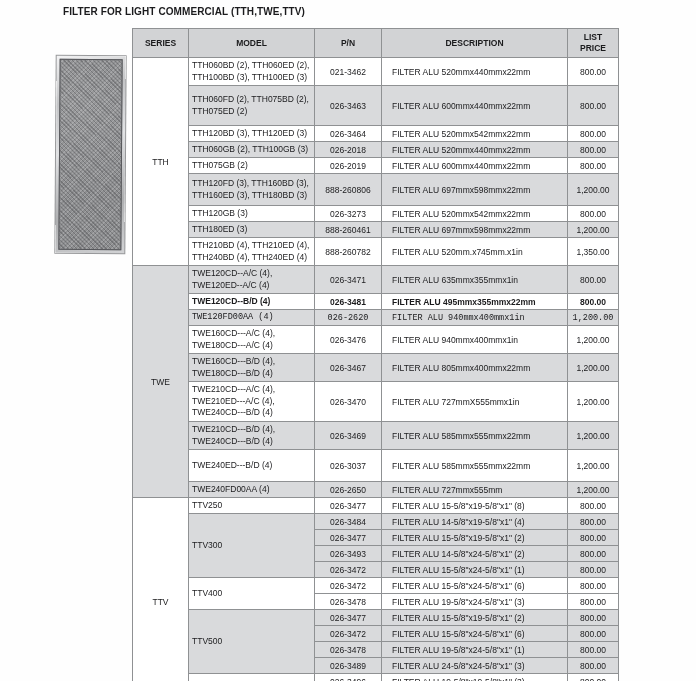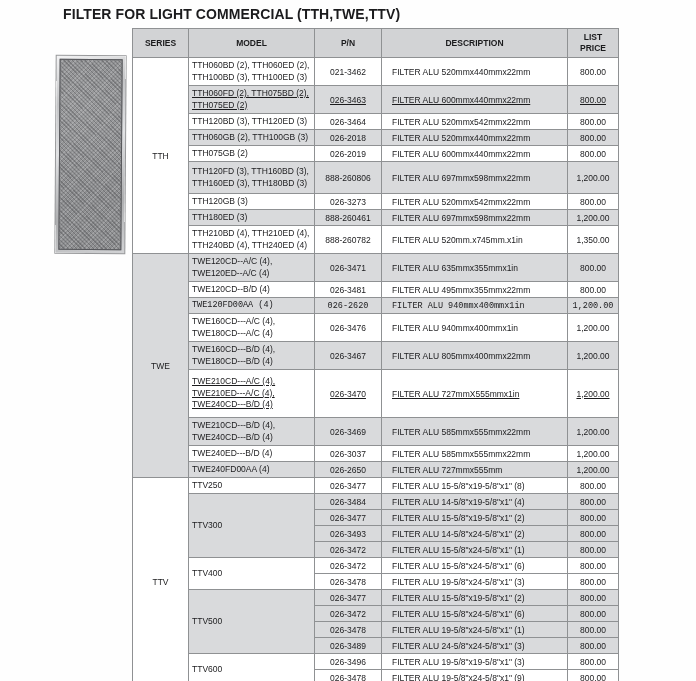--- a/index.html
+++ b/index.html
@@ -7,21 +7,21 @@
     width:696px; height:681px;
     background:#ffffff;
     font-family:"Liberation Sans", sans-serif;
   }
   .page {
     position:relative; width:696px; height:681px;
     background:var(--page-bg,#fefefe); overflow:hidden;
   }
   .page-title {
     position:absolute; left:63px; top:6px;
-    font-size:14px; font-weight:bold; color:var(--text,#1d1d1f);
+    font-size:10px; font-weight:bold; color:var(--text,#1d1d1f);
     letter-spacing:0.1px; white-space:nowrap;
   }
   
   .photo {
     position:absolute; left:56px; top:56px; width:69px; height:197px;
     box-sizing:border-box; padding:3px;
     background:linear-gradient(160deg,#f4f4f5 0%,#c3c4c6 22%,#e2e3e5 45%,#aeafb1 75%,#d2d3d5 100%);
     box-shadow:0 0 0 1px #97989a;
     transform:rotate(0.4deg);
   }
@@ -87,21 +87,21 @@
       </thead>
     <tbody>
         <tr style="height: 28px;">
           <td class="cell-series" rowspan="9">TTH</td>
           <td class="cell-model">TTH060BD (2), TTH060ED (2),
 TTH100BD (3), TTH100ED (3)</td>
           <td class="cell-pn">021-3462</td>
           <td class="cell-desc">FILTER ALU 520mmx440mmx22mm</td>
           <td class="cell-price">800.00</td>
         </tr>
-        <tr style="height: 28px; text-decoration: underline;">
+        <tr style="height: 40px;">
           <td class="cell-model shade">TTH060FD (2), TTH075BD (2),
 TTH075ED (2)</td>
           <td class="cell-pn shade">026-3463</td>
           <td class="cell-desc shade">FILTER ALU 600mmx440mmx22mm</td>
           <td class="cell-price shade">800.00</td>
         </tr>
         <tr style="height: 16px;">
           <td class="cell-model">TTH120BD (3), TTH120ED (3)</td>
           <td class="cell-pn">026-3464</td>
           <td class="cell-desc">FILTER ALU 520mmx542mmx22mm</td>
@@ -146,21 +146,21 @@
           <td class="cell-price">1,350.00</td>
         </tr>
         <tr style="height: 28px;">
           <td class="cell-series shade" rowspan="9">TWE</td>
           <td class="cell-model shade">TWE120CD--A/C (4),
 TWE120ED--A/C (4)</td>
           <td class="cell-pn shade">026-3471</td>
           <td class="cell-desc shade">FILTER ALU 635mmx355mmx1in</td>
           <td class="cell-price shade">800.00</td>
         </tr>
-        <tr style="height: 16px;">
+        <tr style="height: 16px; font-weight: bold;">
           <td class="cell-model">TWE120CD--B/D (4)</td>
           <td class="cell-pn">026-3481</td>
           <td class="cell-desc">FILTER ALU 495mmx355mmx22mm</td>
           <td class="cell-price">800.00</td>
         </tr>
         <tr style="height: 16px; font-family: Liberation Mono, monospace;">
           <td class="cell-model shade">TWE120FD00AA (4)</td>
           <td class="cell-pn shade">026-2620</td>
           <td class="cell-desc shade">FILTER ALU 940mmx400mmx1in</td>
           <td class="cell-price shade">1,200.00</td>
@@ -172,36 +172,36 @@
           <td class="cell-desc">FILTER ALU 940mmx400mmx1in</td>
           <td class="cell-price">1,200.00</td>
         </tr>
         <tr style="height: 28px; margin-top: 48px;">
           <td class="cell-model shade">TWE160CD---B/D (4),
 TWE180CD---B/D (4)</td>
           <td class="cell-pn shade">026-3467</td>
           <td class="cell-desc shade">FILTER ALU 805mmx400mmx22mm</td>
           <td class="cell-price shade">1,200.00</td>
         </tr>
-        <tr style="height: 48px; text-decoration: underline;">
+        <tr style="height: 40px;">
           <td class="cell-model">TWE210CD---A/C (4),
 TWE210ED---A/C (4),
 TWE240CD---B/D (4)</td>
           <td class="cell-pn">026-3470</td>
           <td class="cell-desc">FILTER ALU 727mmX555mmx1in</td>
           <td class="cell-price">1,200.00</td>
         </tr>
         <tr style="height: 28px;">
           <td class="cell-model shade">TWE210CD---B/D (4),
 TWE240CD---B/D (4)</td>
           <td class="cell-pn shade">026-3469</td>
           <td class="cell-desc shade">FILTER ALU 585mmx555mmx22mm</td>
           <td class="cell-price shade">1,200.00</td>
         </tr>
-        <tr style="height: 16px;">
+        <tr style="height: 32px;">
           <td class="cell-model">TWE240ED---B/D (4)</td>
           <td class="cell-pn">026-3037</td>
           <td class="cell-desc">FILTER ALU 585mmx555mmx22mm</td>
           <td class="cell-price">1,200.00</td>
         </tr>
         <tr style="height: 16px;">
           <td class="cell-model shade">TWE240FD00AA (4)</td>
           <td class="cell-pn shade">026-2650</td>
           <td class="cell-desc shade">FILTER ALU 727mmx555mm</td>
           <td class="cell-price shade">1,200.00</td>

